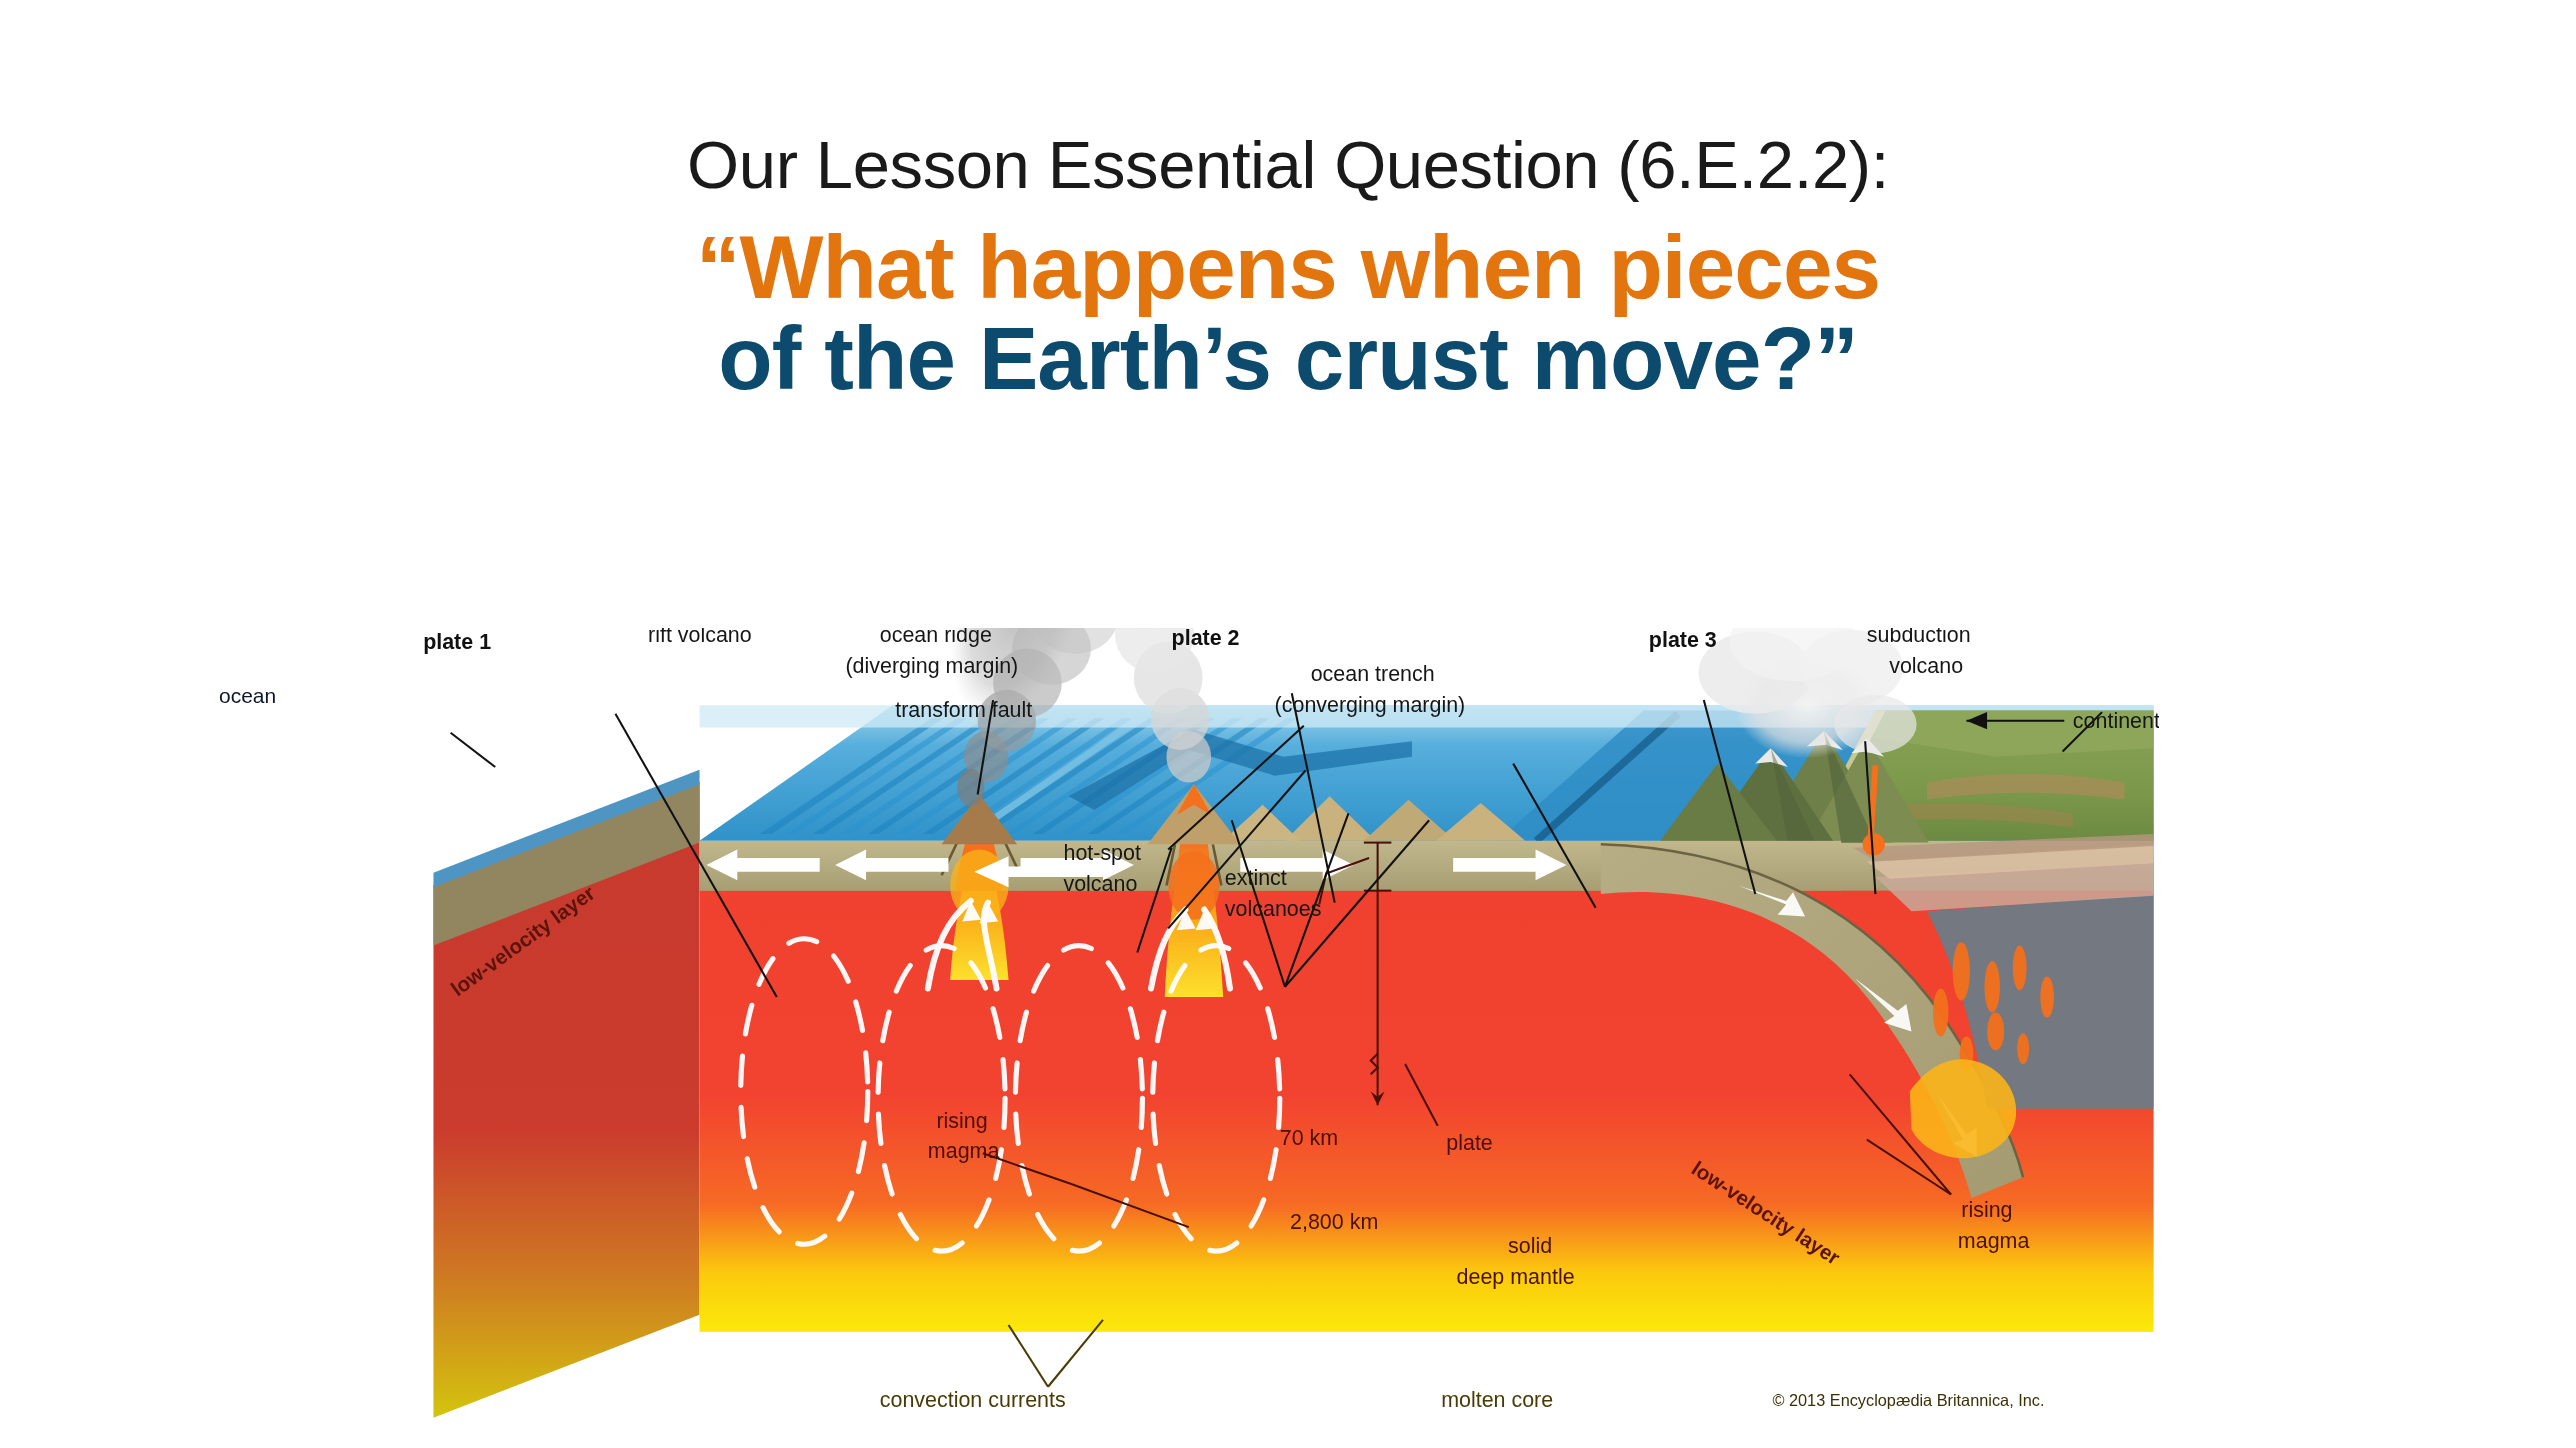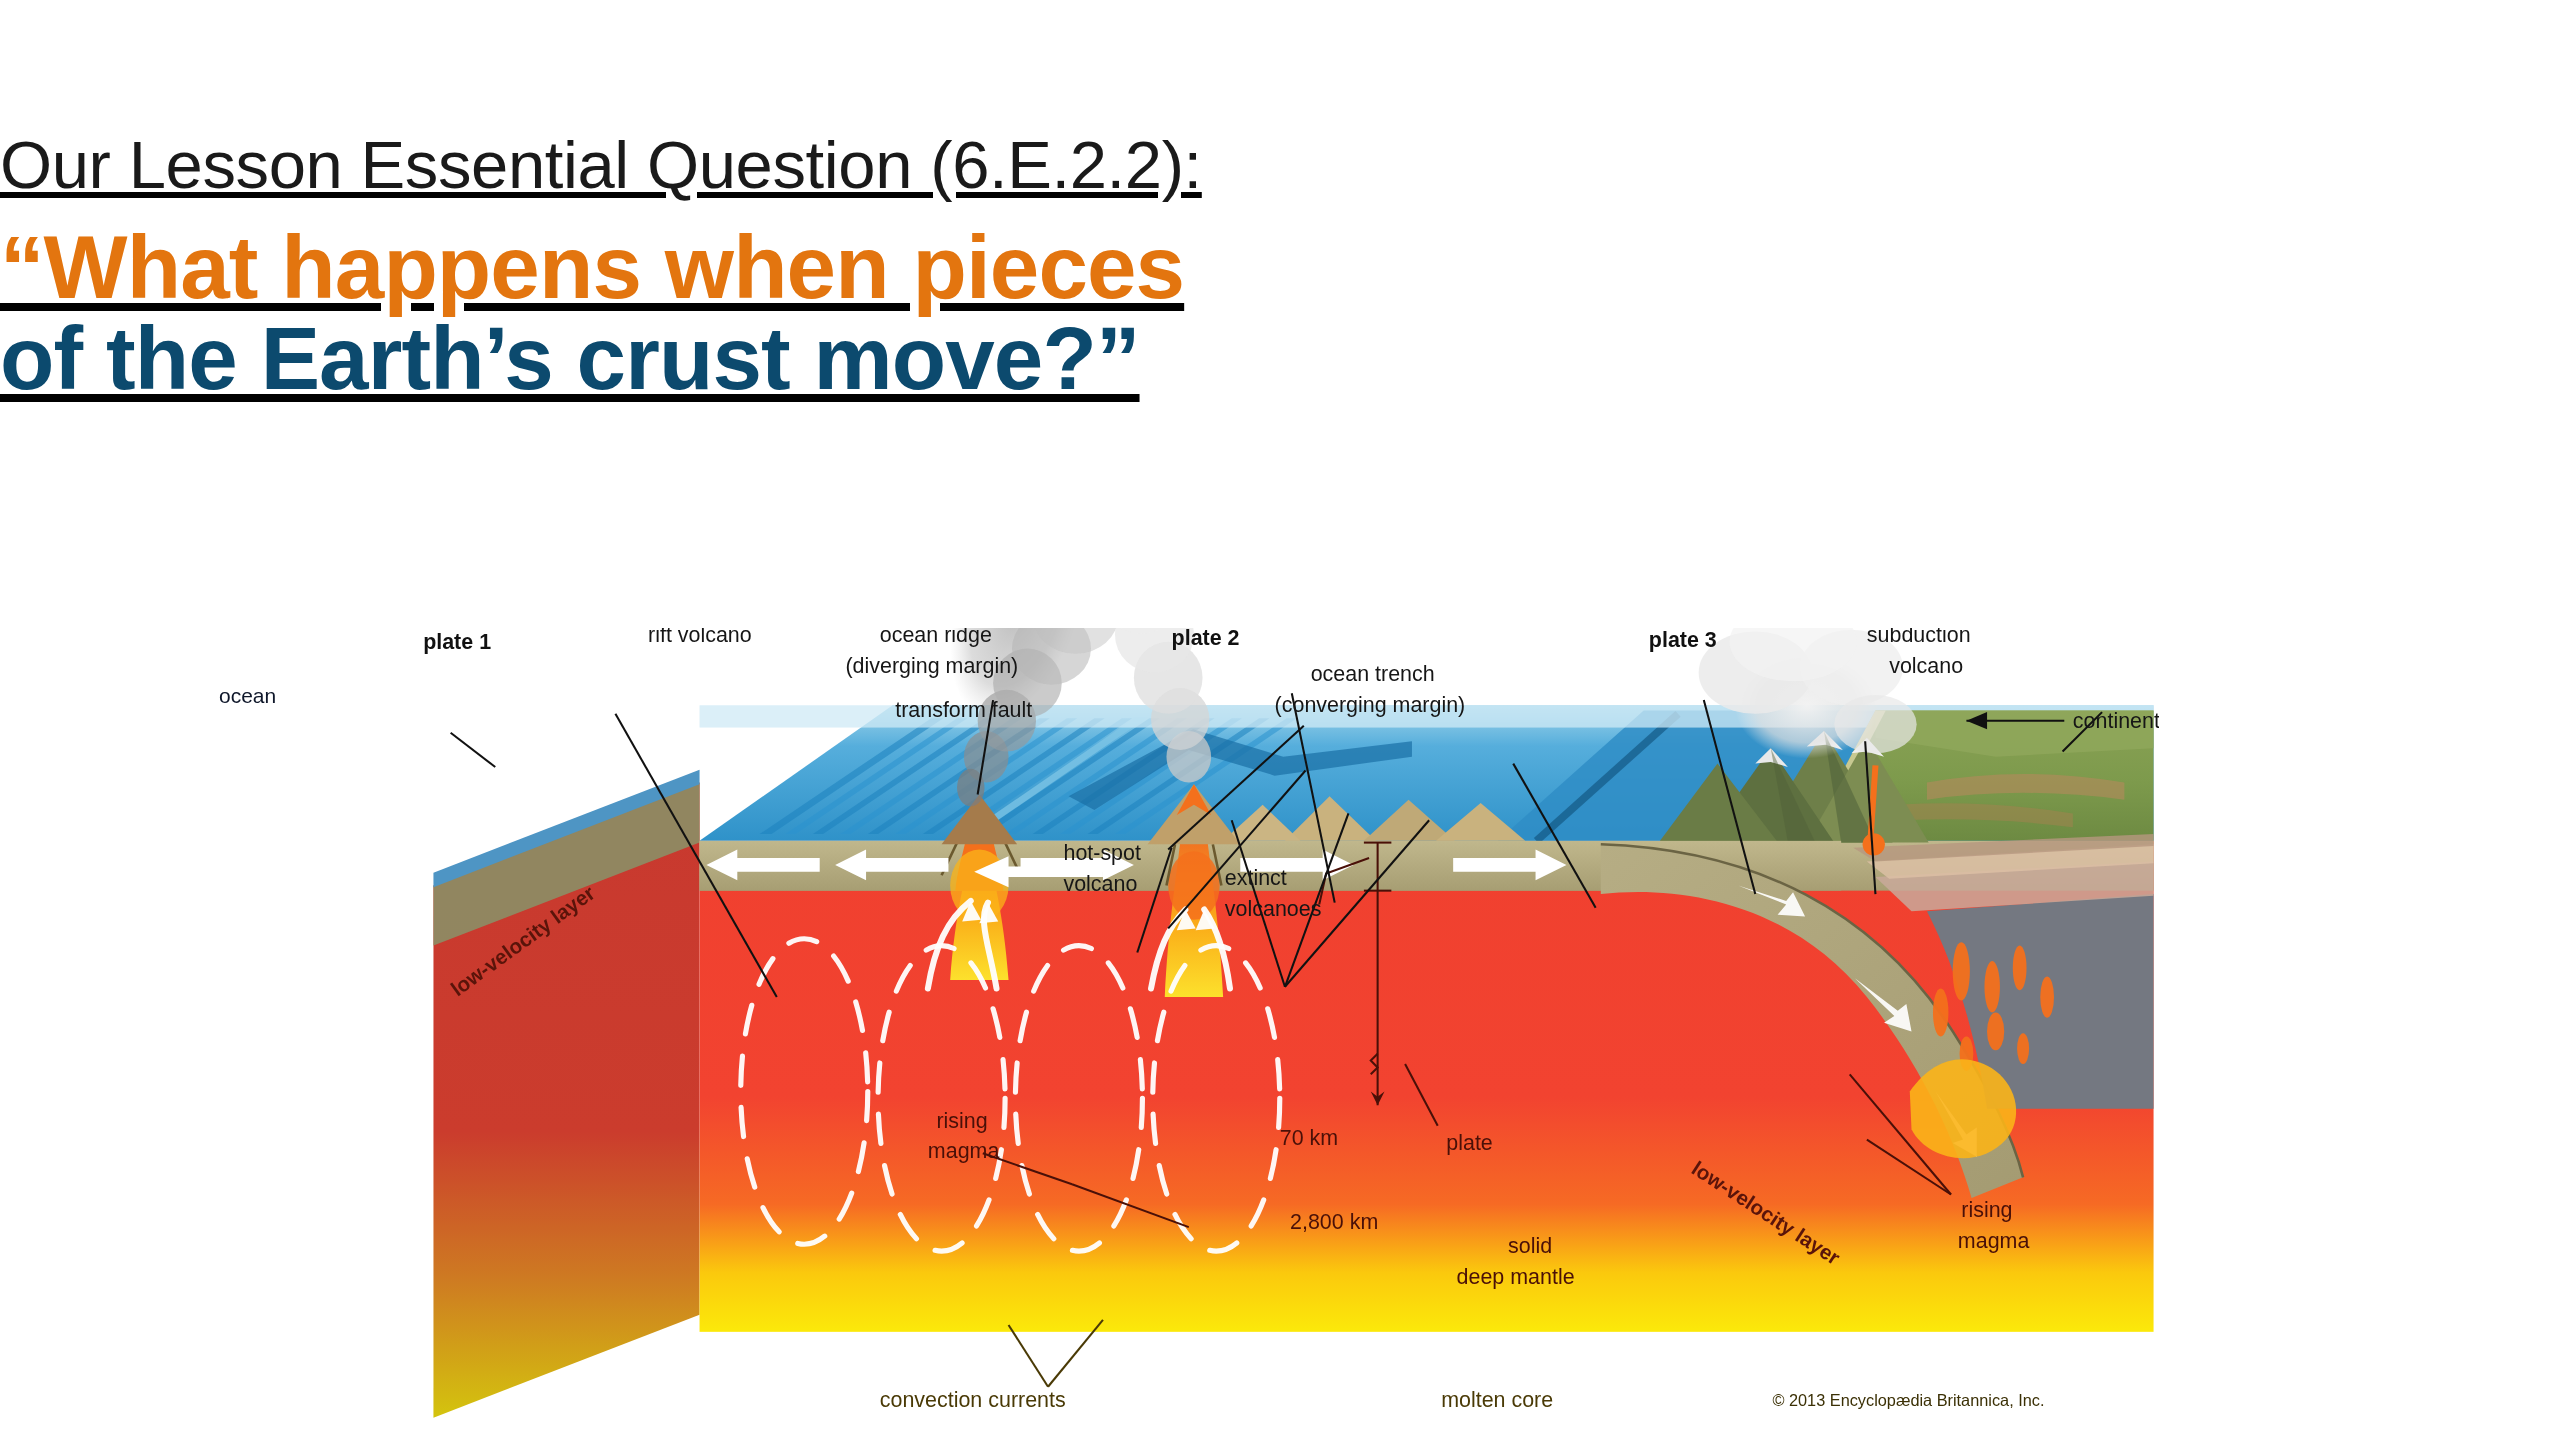--- a/index.html
+++ b/index.html
@@ -16,22 +16,21 @@
     font-family: "Liberation Sans", sans-serif;
     -webkit-font-smoothing: antialiased;
   }
 
   
   .slide-title-area {
     position: absolute;
     left: 0;
     top: 129px;
     width: 2576px;
-    text-align: left;
-    text-decoration: underline;
+    text-align: center;
   }
   .eq-prompt {
     font-family: "Liberation Sans", sans-serif;
     font-size: 67px;
     font-weight: 400;
     color: #1a1a1a;
     letter-spacing: -0.4px;
     line-height: 1.06;
     white-space: nowrap;
   }

